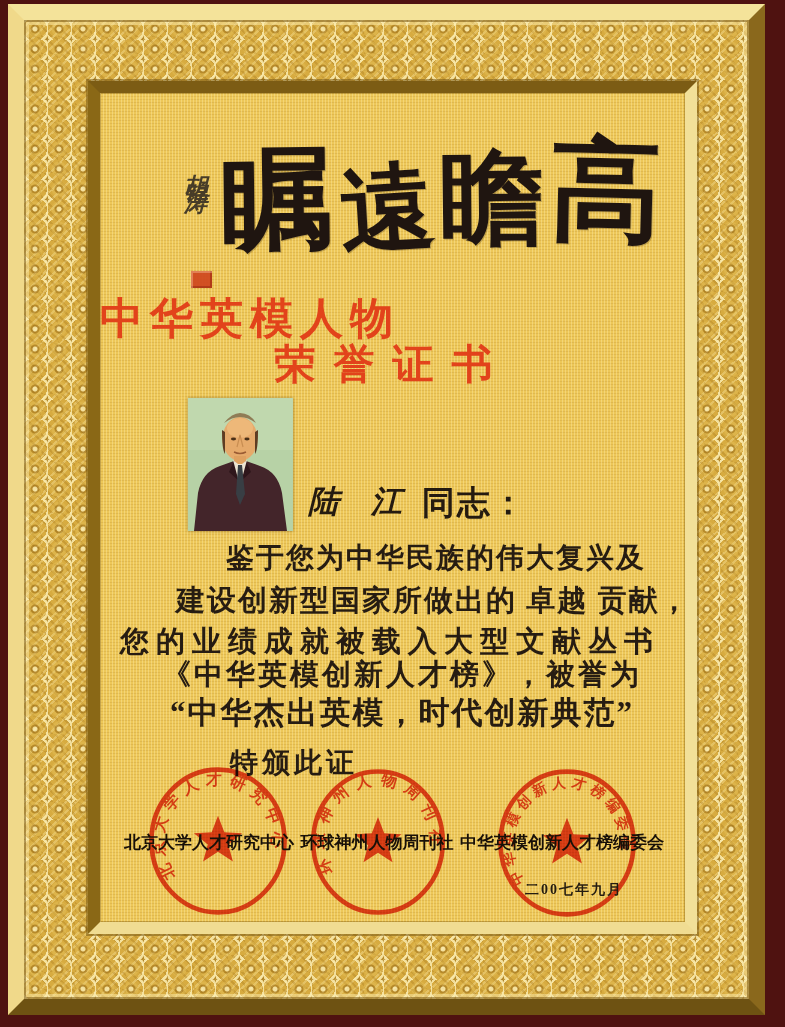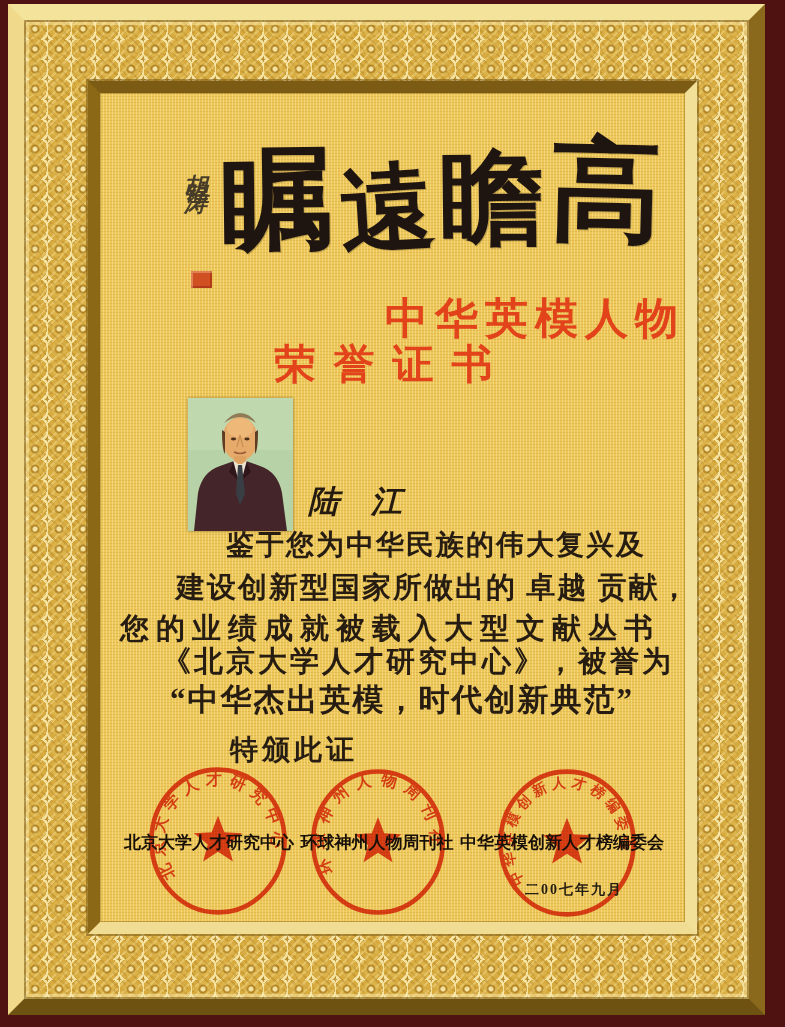--- a/index.html
+++ b/index.html
@@ -67,35 +67,35 @@
     display:flex;justify-content:space-between;align-items:flex-start;
     color:#1f1510;font-weight:700;transform:rotate(-.6deg);
   }
   .cal-char{line-height:1;text-shadow:1px 1px 0 rgba(60,40,10,.25);}
   .cal-1{font-size:112px;transform:translateY(8px);}
   .cal-2{font-size:95px;transform:translateY(26px) rotate(-3deg);}
   .cal-3{font-size:104px;transform:translateY(12px);}
   .cal-4{font-size:112px;transform:translateY(2px) rotate(2deg);}
 
   
-  .title1{left:0;right:0;top:197px;text-align:right;
+  .title1{left:0;right:0;top:197px;text-align:left;
     font-size:43px;font-weight:800;letter-spacing:7px;color:#e2431b;}
   .title2{left:0;right:0;top:244px;text-align:center;
     font-size:41px;font-weight:800;letter-spacing:18px;color:#e2431b;}
 
   
   .photo{left:88px;top:305px;width:105px;height:133px;box-shadow:0 0 3px rgba(90,60,10,.5);}
 
   
   .name-row{left:208px;top:388px;display:flex;align-items:flex-start;color:#241a10;}
   .r-name{font-size:31px;font-weight:700;font-style:italic;letter-spacing:12px;}
   .r-salutation{font-size:33px;font-weight:700;margin-left:8px;letter-spacing:2px;}
 
   
-  .bline{color:#261c12;font-weight:700;white-space:nowrap;}
+  .bline{color:#261c12;font-weight:700;white-space:nowrap;margin-top:13px;}
   .b1{left:126px;top:433px;font-size:28px;letter-spacing:2px;}
   .b2{left:76px;top:475px;font-size:29px;letter-spacing:2px;}
   .b3{left:20px;top:516px;font-size:29px;letter-spacing:7px;text-align:center;}
   .b4{left:62px;top:549px;font-size:29px;letter-spacing:3px;}
   .b5{left:70px;top:586px;font-size:31px;letter-spacing:2px;font-weight:800;}
   .b6{left:130px;top:638px;font-size:28px;letter-spacing:4px;}
 
   
   .stamp{opacity:.88;mix-blend-mode:multiply;}
   .stamp-1{left:43px;top:670px;}
@@ -150,26 +150,27 @@
       <rect x="46" y="58" width="12" height="10" fill="#dfa160"></rect>
       <path d="M6,133 L10,95 Q14,74 32,68 L46,63 L52,70 L58,63 L72,68 Q90,74 94,95 L99,133 Z" fill="#43252a"></path>
       <path d="M46,63 L52,84 L41,74 Z" fill="#2f161b"></path>
       <path d="M58,63 L52,84 L63,74 Z" fill="#2f161b"></path>
       <path d="M45,62 L52,88 L59,62 L54,66 L50,66 Z" fill="#ece4d2"></path>
       <path d="M50,67 L54,67 L57,96 L52,107 L48,96 Z" fill="#383e44"></path>
     </svg>
 
     <div class="abs name-row">
       <span class="r-name">陆 江</span>
+      <span class="r-salutation">同志：</span>
     </div>
 
     <div class="abs bline b1">鉴于您为中华民族的伟大复兴及</div>
     <div class="abs bline b2">建设创新型国家所做出的 卓越 贡献，</div>
     <div class="abs bline b3">您的业绩成就被载入大型文献丛书</div>
-    <div class="abs bline b4">《北京大学人才研究中心》，被誉为</div>
+    <div class="abs bline b4">《中华英模创新人才榜》，被誉为</div>
     <div class="abs bline b5">“中华杰出英模，时代创新典范”</div>
     <div class="abs bline b6">特颁此证</div>
 
     <svg class="abs stamp stamp-1" width="150" height="156" viewBox="0 0 160 166" preserveAspectRatio="none">
       <ellipse cx="80" cy="83" rx="71" ry="76" fill="none" stroke="#e23418" stroke-width="5"></ellipse>
       <polygon fill="#e23418" points="80,56 86.8,73.7 105.7,74.7 90.9,86.6 95.9,104.8 80,94.5 64.1,104.8 69.1,86.6 54.3,74.7 73.2,73.7"></polygon>
       <path id="arcA" d="M 36,122 A 58,60 0 1 1 124,122" fill="none"></path>
       <text font-size="17" font-weight="bold" fill="#e23418" letter-spacing="7">
         <textPath href="#arcA" startOffset="2">北京大学人才研究中心</textPath>
       </text>

